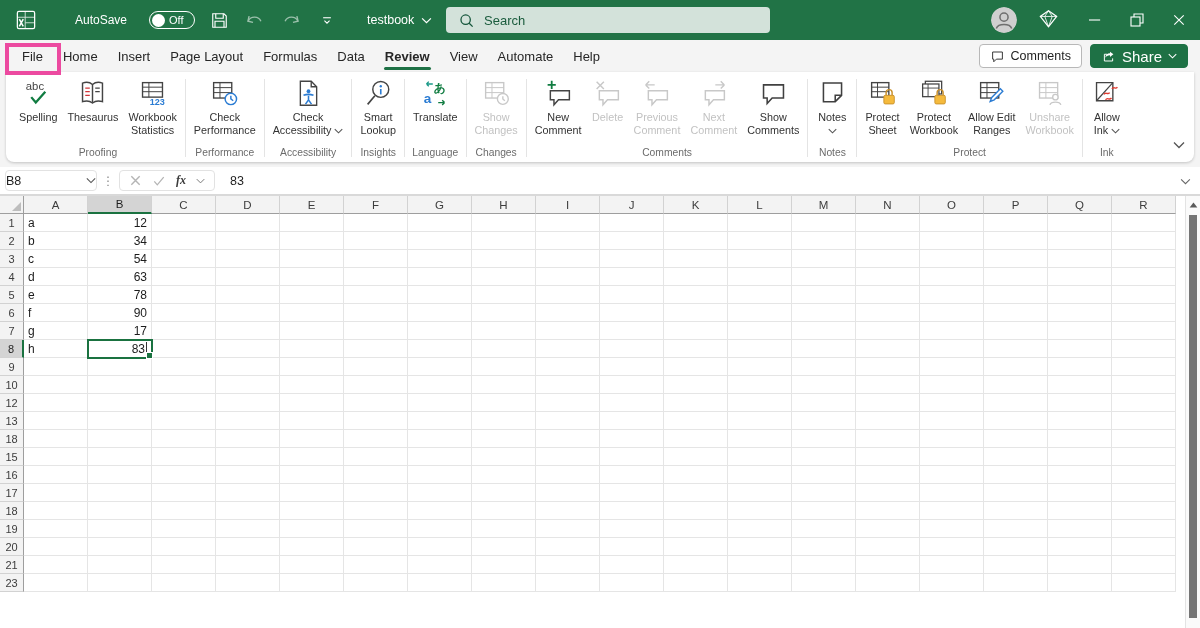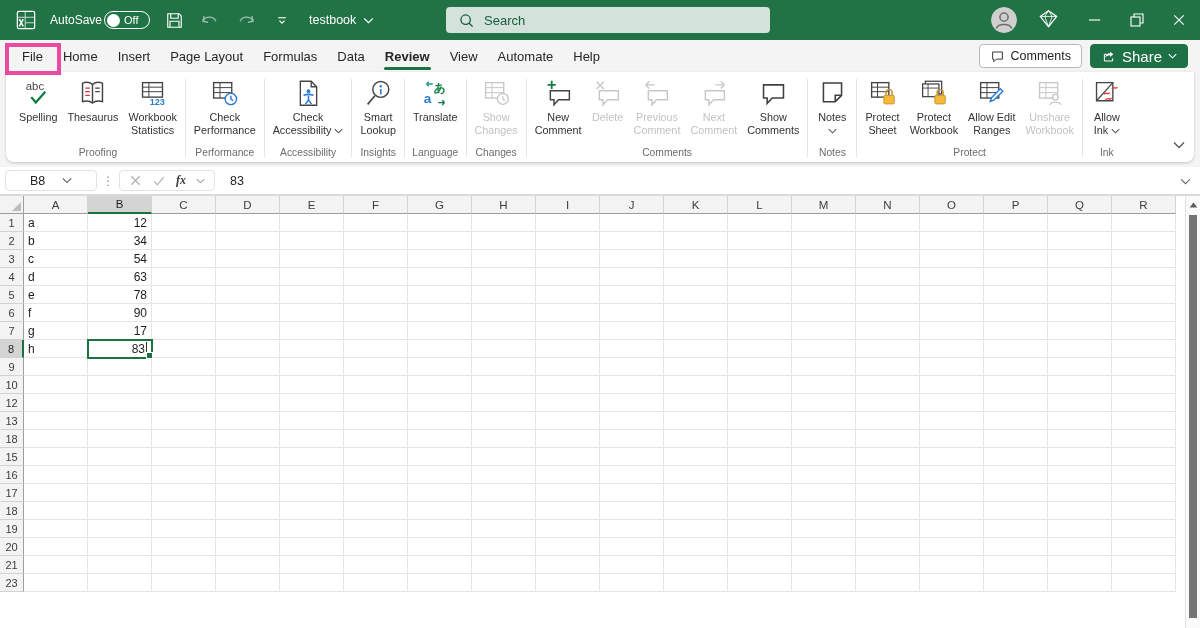--- a/index.html
+++ b/index.html
@@ -2,26 +2,26 @@
 <html><head>
 <meta charset="utf-8">
 <style>
   * { box-sizing: border-box; margin: 0; padding: 0; }
   html,body { width:1200px; height:628px; overflow:hidden; font-family:"Liberation Sans",sans-serif; background:#fff; position:relative; }
 
   
   .titlebar { height:40px; background:#217346; display:flex; align-items:center; color:#fff; position:relative; }
   .tb-left { display:flex; align-items:center; gap:12px; padding-left:14px; }
   .tb-icon { width:24px; height:24px; display:flex; align-items:center; justify-content:center; }
-  .autosave { display:flex; align-items:center; gap:2px; font-size:12px; }
+  .autosave { display:flex; align-items:center; gap:22px; font-size:12px;margin-left:25px; }
   .toggle { width:46px; height:18px; border:1px solid #fff; border-radius:10px; display:flex; align-items:center; gap:4px; padding:0 5px 0 2px; cursor:pointer; }
   .knob { width:13px; height:13px; border-radius:50%; background:#fff; flex:0 0 auto; }
   .toggle-label { font-size:11px; }
   .dim { opacity:.55; }
-  .docname { font-size:12.5px; display:flex; gap:7px; align-items:center; margin-left:3px; }
+  .docname { font-size:12.5px; display:flex; gap:7px; align-items:center; margin-left:16px; }
   .searchbox { position:absolute; left:446px; top:7px; width:324px; height:26px; background:#d3e2da; border-radius:4px; display:flex; align-items:center; gap:9px; padding-left:12px; }
   .searchbox input { background:transparent; border:none; outline:none; font-size:13px; color:#c2410c; width:240px; font-family:"Liberation Sans",sans-serif; }
   .searchbox input::placeholder { color:#1a5c3d; opacity:1; }
   .tb-right { margin-left:auto; display:flex; align-items:center; height:100%; }
   .avatar { width:26px; height:26px; border-radius:50%; overflow:hidden; margin-right:20px; }
   .diamond { margin-right:14px; }
   .winbtn { width:42px; height:40px; display:flex; align-items:center; justify-content:center; }
 
   
   .menubar { height:32px; background:#f4f4f4; display:flex; align-items:center; font-size:13px; color:#262626; padding:0 12px; position:relative; }
@@ -44,21 +44,21 @@
   .ribbon-label { font-size:10.8px; color:#333; text-align:center; line-height:1.22; margin-top:2px; }
   .ribbon-btn.disabled { cursor:default; }
   .ribbon-btn.disabled .ribbon-label { color:#c2c2c2; }
   .ribbon-group-label { font-size:10.3px; color:#6b6b6b; text-align:center; padding:1px 0 3px; }
   .ribbon-sep { width:1px; background:#e4e4e4; margin:3px 3px 4px 3px; }
   .ribbon-collapse { position:absolute; right:9px; bottom:9px; cursor:pointer; }
   .chev-svg { display:inline-block; vertical-align:middle; }
 
   
   .formulabar { height:29px; background:#fff; display:flex; align-items:center; border-bottom:2px solid #d9d9d9; font-size:12.5px; color:#222; }
-  .namebox { width:92px; display:flex; align-items:center; justify-content:space-between; padding:0 24px; border:1px solid #e2e2e2; border-radius:4px; margin-left:5px; height:21px; cursor:pointer; }
+  .namebox { width:92px; display:flex; align-items:center; justify-content:space-between; padding:0 0; border:1px solid #e2e2e2; border-radius:4px; margin-left:5px; height:21px; cursor:pointer; }
   .dots { color:#8a8a8a; padding:0 5px; font-size:12px; letter-spacing:0; }
   .fxgroup { display:flex; align-items:center; gap:10px; border:1px solid #e2e2e2; border-radius:4px; height:21px; padding:0 9px; }
   .fx { font-style:italic; font-family:"Liberation Serif",serif; font-weight:bold; color:#3c3c3c; font-size:12px; }
   .fvalue { padding-left:15px; color:#1f1f1f; }
   .fb-expand { margin-left:auto; padding-right:9px; cursor:pointer; }
 
   
   .sheet { position:relative; height:432px; background:#fff; }
   .hdr-row, .grid-row { display:flex; height:18px; }
   .corner { width:24px; flex:0 0 24px; background:#f3f3f3; border-right:1px solid #9e9e9e; border-bottom:1px solid #9e9e9e; position:relative; }

